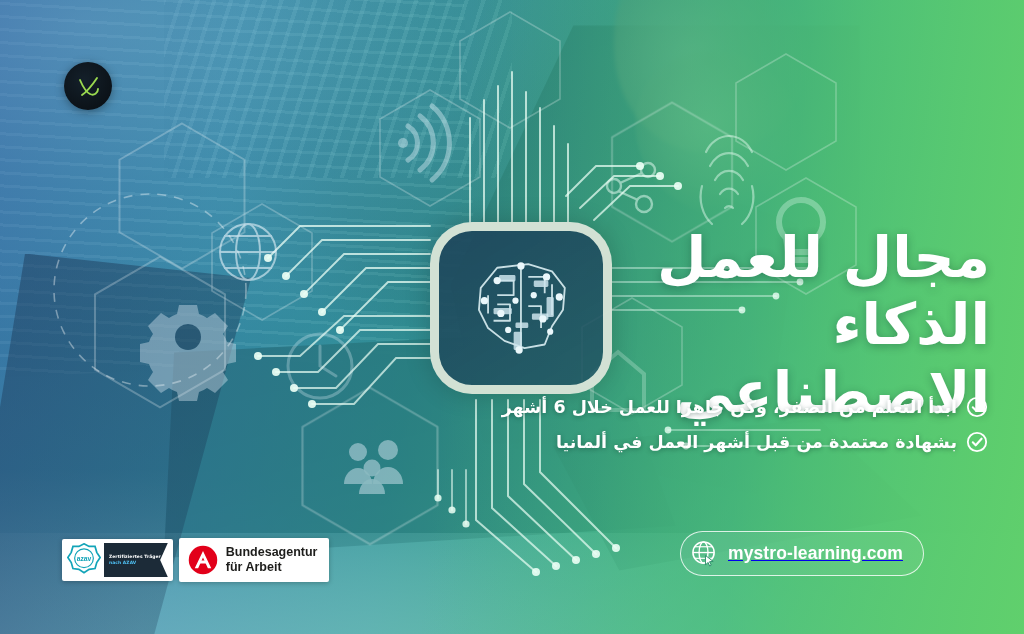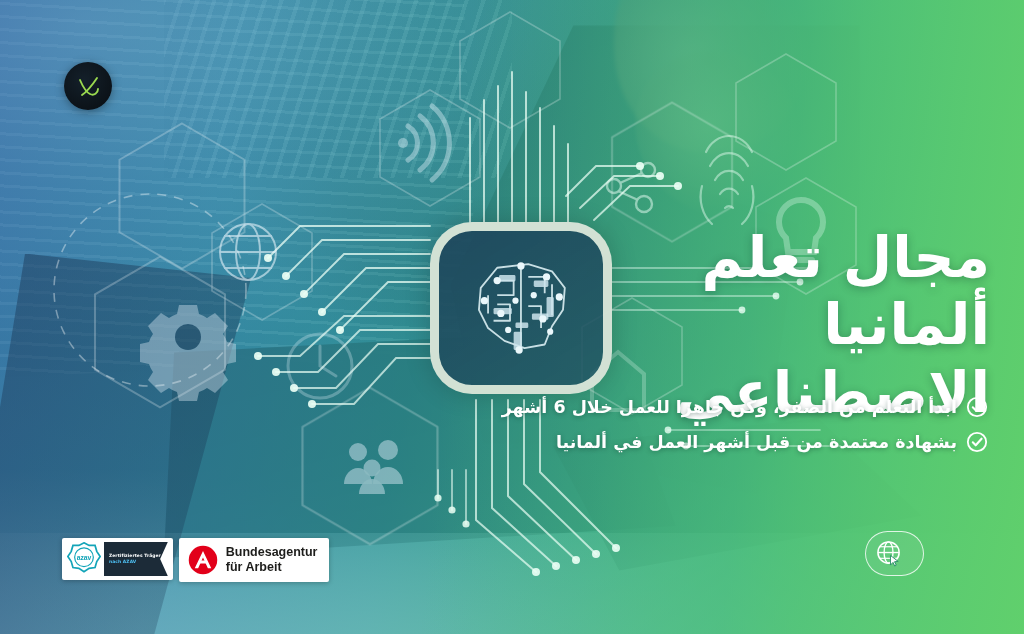--- a/index.html
+++ b/index.html
@@ -181,21 +181,21 @@
     font-size:17.5px;
     font-weight:bold;
     white-space:nowrap;
     text-shadow:0 1px 5px rgba(10,50,40,.40);
   }
   .check-icon{ flex:0 0 auto; width:22px; height:22px; }
 
   
   .certs{
     position:absolute; left:62px; bottom:52px;
-    display:flex; align-items:flex-start; gap:6px;
+    display:flex; align-items:center; gap:6px;
   }
   .cert-baa{
     background:#ffffff;
     border-radius:2px;
     padding:7px 12px 7px 9px;
     display:flex; align-items:center; gap:8px;
     box-shadow:0 1px 5px rgba(0,0,0,.25);
     direction:ltr;
   }
   .baa-mark{ flex:0 0 auto; width:30px; height:30px; }
@@ -490,21 +490,21 @@
           <circle cx="84" cy="46" r="3.4"></circle>
             <circle cx="56" cy="84" r="3.4"></circle>
           <circle cx="102" cy="86" r="3.4"></circle>
             <circle cx="68" cy="106" r="4"></circle>
         </g>
       </svg>
     </div>
   </div>
 
   <h1 class="headline">
-    <span>مجال تعلم ألمانيا</span>
+    <span>مجال للعمل الذكاء</span>
     <span class="l2">الاصطناعي</span>
   </h1>
 
   <ul class="bullets" style="list-style:none;">
     <li class="bullet">
       <svg class="check-icon" viewBox="0 0 24 24" xmlns="http://www.w3.org/2000/svg">
         <circle cx="12" cy="12" r="10" fill="none" stroke="#ffffff" stroke-width="2"></circle>
         <path d="M7.4 12.4 L10.6 15.6 L17 8.4" fill="none" stroke="#ffffff" stroke-width="2.3" stroke-linecap="round" stroke-linejoin="round"></path>
       </svg>
       <span>ابدأ التعلم من الصفر، وكن جاهزا للعمل خلال 6 أشهر</span>
@@ -547,15 +547,16 @@
 
   <a class="url-pill" href="#">
     <svg class="globe-icon" viewBox="0 0 28 28" xmlns="http://www.w3.org/2000/svg">
       <circle cx="13" cy="13" r="11" fill="none" stroke="#ffffff" stroke-width="1.6"></circle>
       <ellipse cx="13" cy="13" rx="4.6" ry="11" fill="none" stroke="#ffffff" stroke-width="1.4"></ellipse>
       <path d="M2 13 H24" stroke="#ffffff" stroke-width="1.4"></path>
       <path d="M4 7 H22" stroke="#ffffff" stroke-width="1.2"></path>
       <path d="M4 19 H22" stroke="#ffffff" stroke-width="1.2"></path>
       <path d="M15 16 L15 26 L17.6 23.2 L19.4 27 L21 26.1 L19.2 22.5 L23 22.2 Z" fill="#ffffff" stroke="#2e8f6b" stroke-width="1"></path>
     </svg>
+    <span class="url-text">mystro-learning.com</span>
   </a>
 
 </div>
 
 </body></html>

